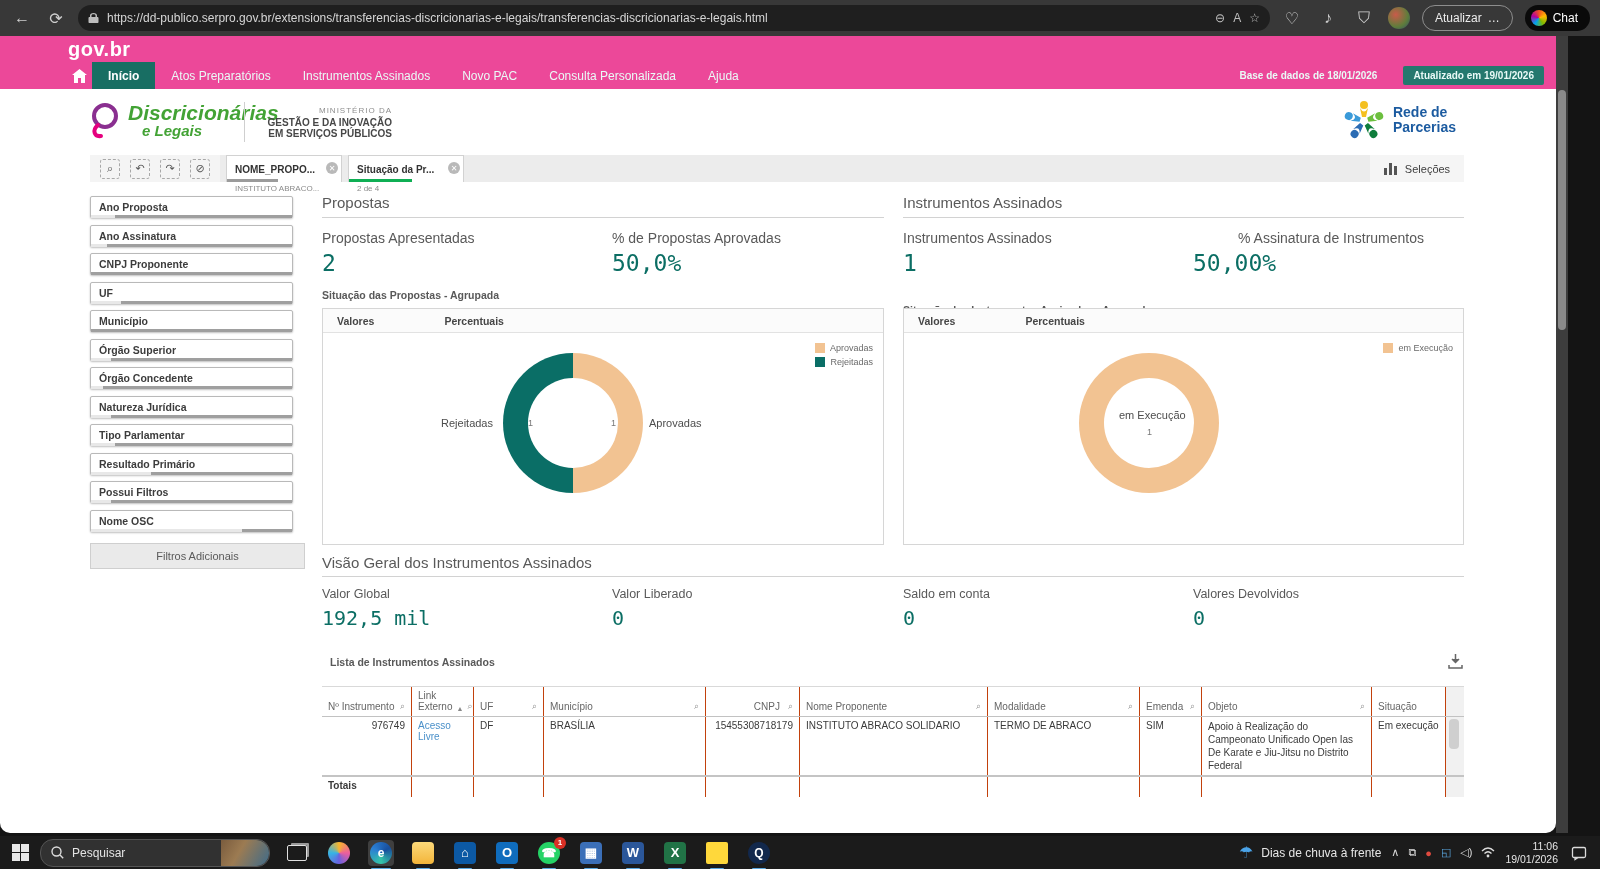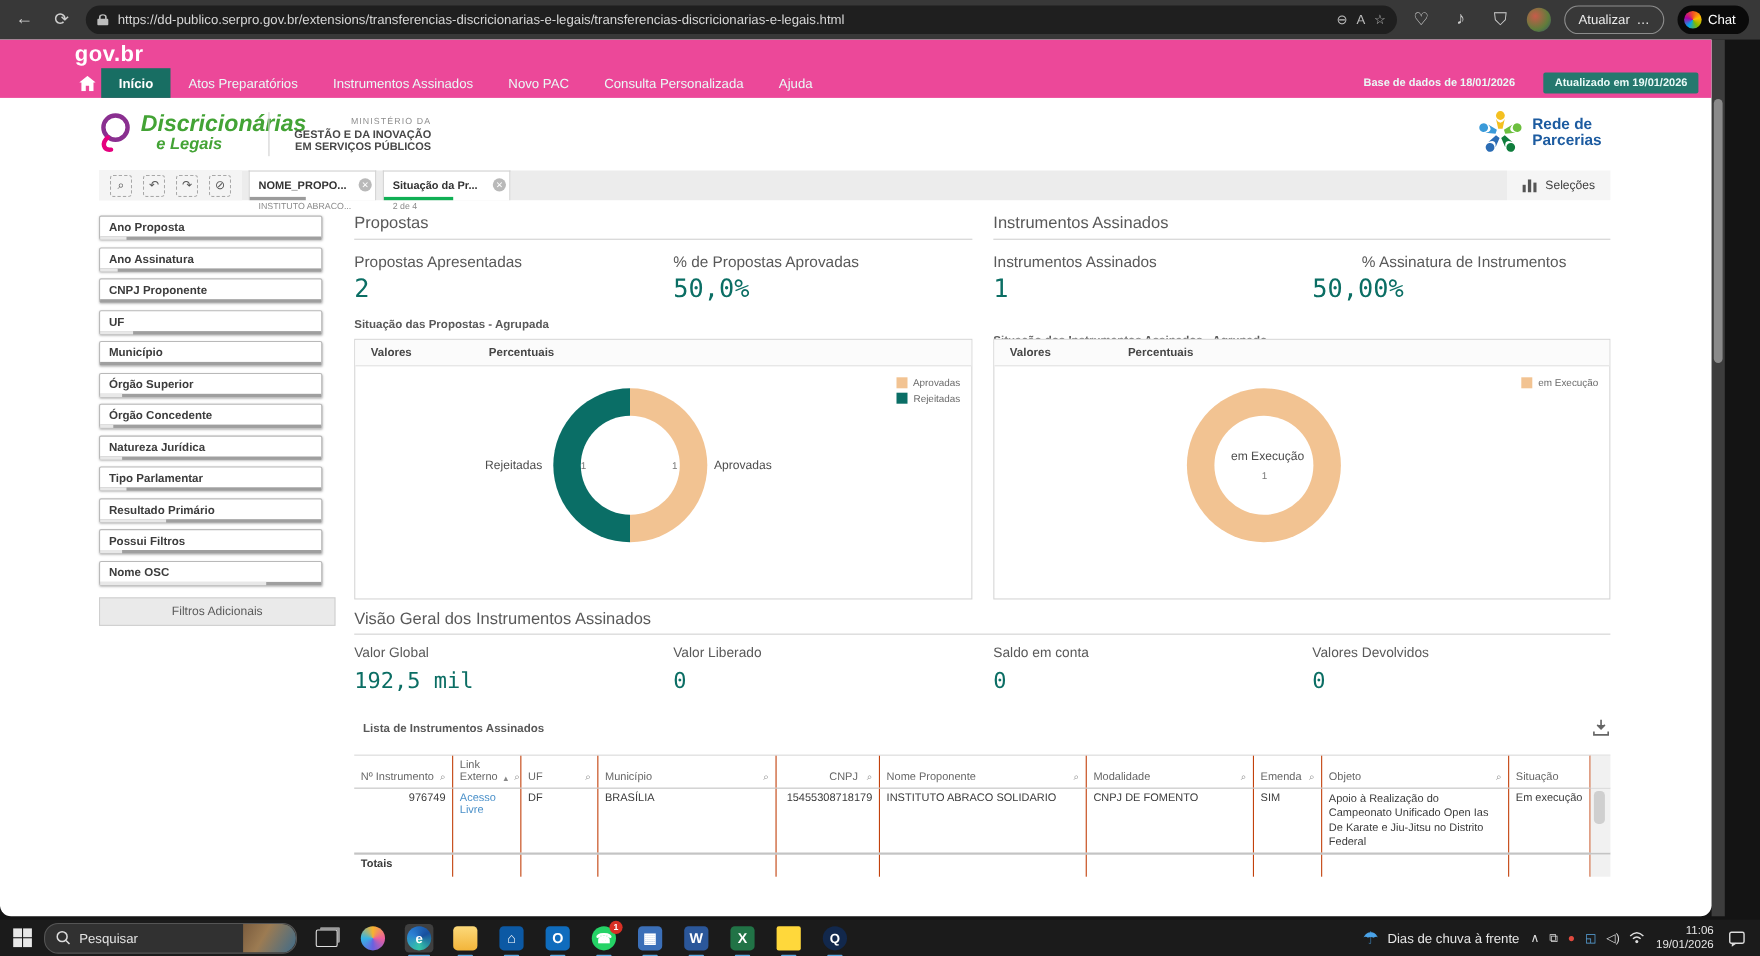--- a/index.html
+++ b/index.html
@@ -446,21 +446,21 @@
         </div>
       <div class="tcell gutter"></div>
     </div>
     <div class="grid trow">
       <div class="tcell num">976749</div>
       <div class="tcell link">Acesso Livre</div>
       <div class="tcell">DF</div>
       <div class="tcell">BRASÍLIA</div>
       <div class="tcell num">15455308718179</div>
       <div class="tcell">INSTITUTO ABRACO SOLIDARIO</div>
-      <div class="tcell">CNPJ DE FOMENTO</div>
+      <div class="tcell">TERMO DE ABRACO</div>
       <div class="tcell">SIM</div>
       <div class="tcell" style="line-height:13px">Apoio à Realização do Campeonato Unificado Open Ias De Karate e Jiu-Jitsu no Distrito Federal</div>
       <div class="tcell">Em execução</div>
       <div class="tcell gutter">
           <span class="gthumb"></span>
         </div>
     </div>
     <div class="grid" style="height:20px">
       <div class="tcell" style="font-weight:bold">Totais</div>
       <div class="tcell"></div>

